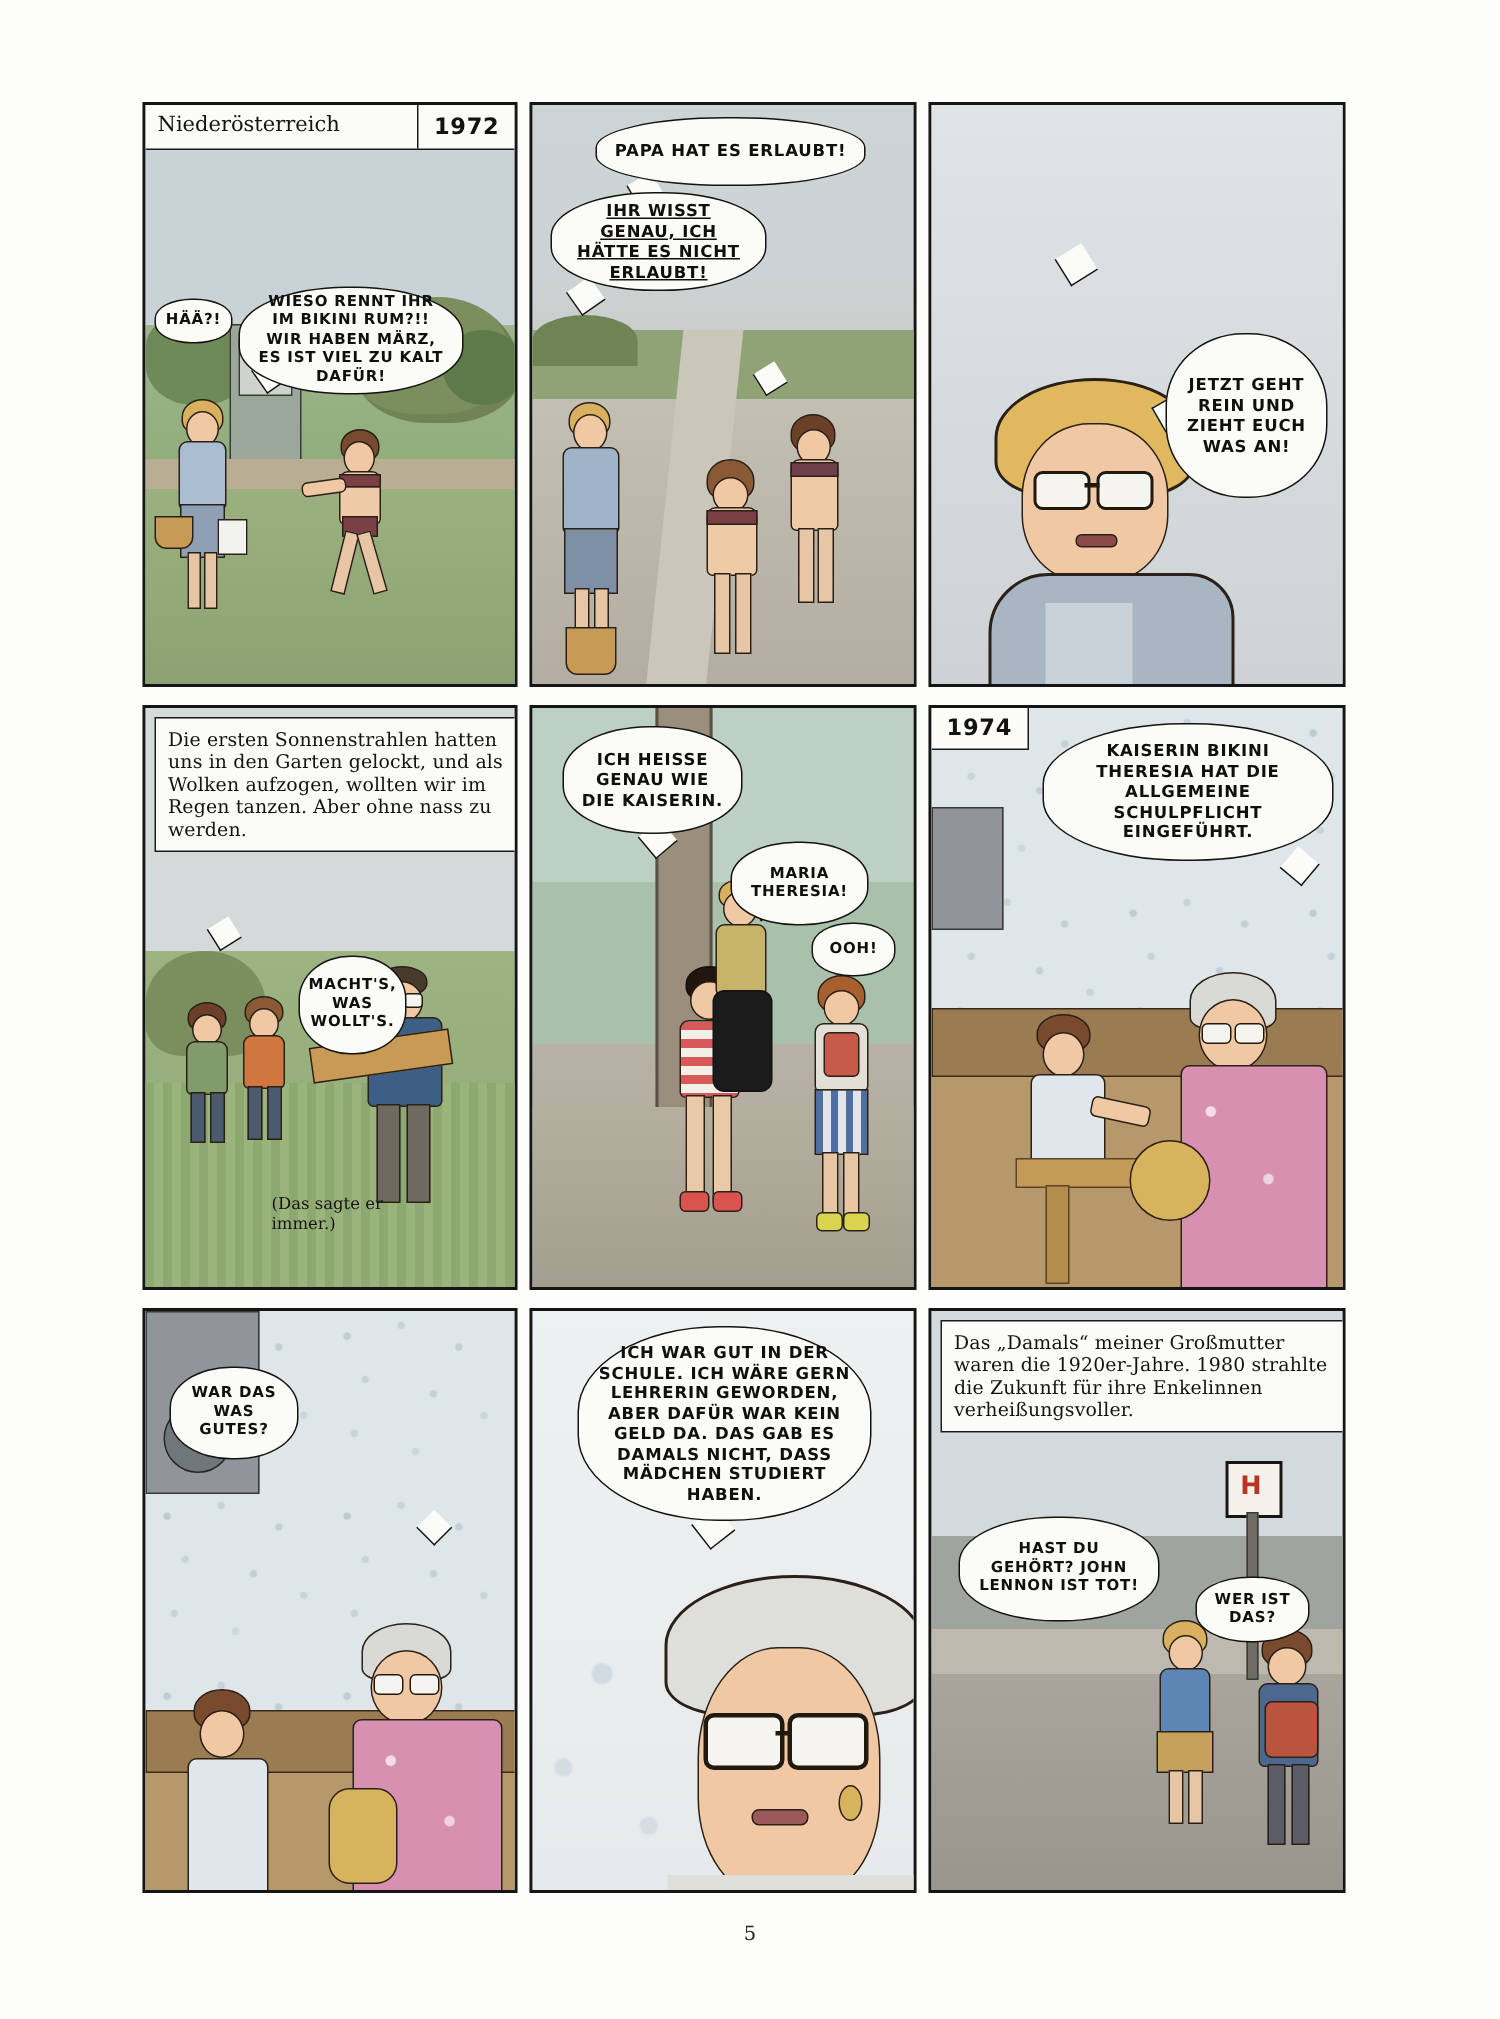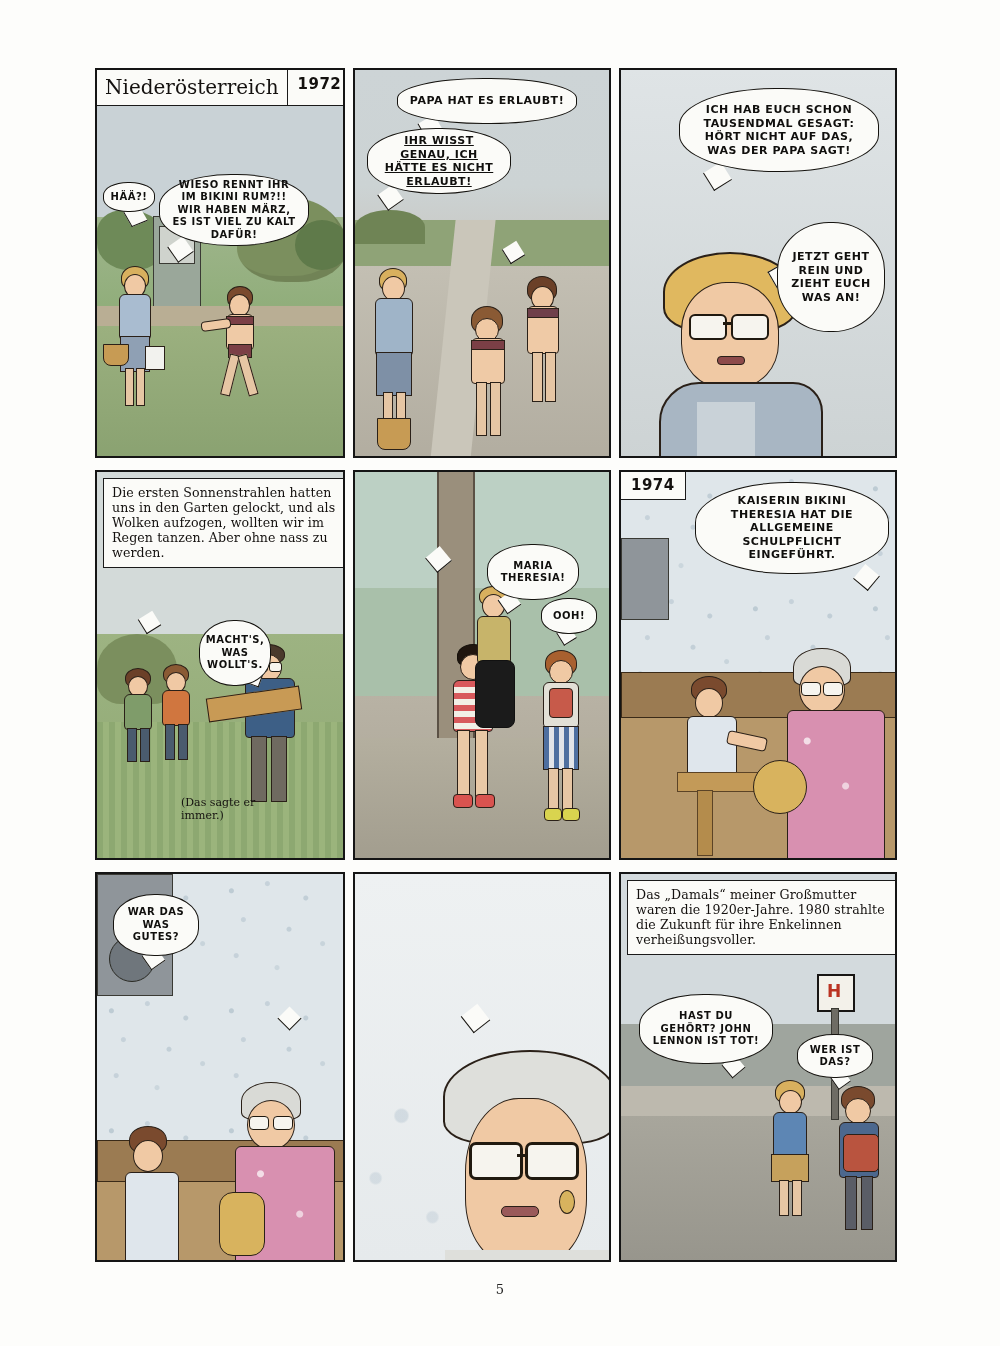--- a/index.html
+++ b/index.html
@@ -86,21 +86,21 @@
     width: 100%;
     display: flex;
     border-bottom: 1.8px solid #1a1a1a;
     background: #fbfbf8;
     z-index: 7;
   }
   .hdr .place {
     flex: 1;
     padding: 5px 8px 6px;
     font-family: "DejaVu Serif", serif;
-    font-size: 20px;
+    font-size: 14px;
     color: #14110f;
   }
   .hdr .year {
     border-left: 1.8px solid #1a1a1a;
     padding: 5px 10px 6px;
     font-family: "DejaVu Sans", sans-serif;
     font-weight: bold;
     font-size: 15px;
     letter-spacing: .5px;
     color: #14110f;
@@ -131,21 +131,21 @@
     letter-spacing: .55px;
     color: #100f0d;
     display: flex;
     align-items: center;
     justify-content: center;
     padding: 9px 11px;
     box-sizing: border-box;
     z-index: 8;
     font-weight: 600;
   }
-  .balloon.sm { font-size: 10px; line-height: 12.4px; }
+  .balloon.sm { font-size: 10px; line-height: 12.4px; margin-top: 17px; }
   
   .tailtri {
     position: absolute;
     width: 22px; height: 22px;
     background: #fbfbf8;
     border-right: 1.9px solid #15130f;
     border-bottom: 1.9px solid #15130f;
     z-index: 7;
   }
 
@@ -289,21 +289,20 @@
         <div class="hair" style="left:0;top:0;width:130px;height:76px;background:#e0b85f;border:2px solid #2a2018;border-radius:50% 50% 30% 30%;"></div>
         <div class="head" style="left:18px;top:30px;width:96px;height:104px;border-radius:46% 46% 42% 42%;"></div>
         <div class="shape" style="left:26px;top:62px;width:34px;height:22px;border:2.4px solid #20190f;border-radius:6px;background:#f6f4ee;"></div>
         <div class="shape" style="left:68px;top:62px;width:34px;height:22px;border:2.4px solid #20190f;border-radius:6px;background:#f6f4ee;"></div>
         <div class="shape" style="left:60px;top:70px;width:10px;height:3px;background:#20190f;"></div>
         <div class="shape" style="left:54px;top:104px;width:26px;height:7px;background:#8d4a4a;border:1.4px solid #2a2018;border-radius:4px;"></div>
         <div class="shape" style="left:-4px;top:130px;width:160px;height:180px;background:#a8b6c3;border:2px solid #2a2018;border-radius:40px 30px 0 0;"></div>
         <div class="shape" style="left:34px;top:150px;width:58px;height:160px;background:#c9d2d8;"></div>
       </div>
 
-      <div class="balloon" style="left:58px;top:18px;width:200px;height:84px;">ICH HAB EUCH SCHON TAUSENDMAL GESAGT: HÖRT NICHT AUF DAS, WAS DER PAPA SAGT!</div>
       <div class="tailtri" style="left:86px;top:96px;transform:rotate(58deg);width:20px;height:20px;"></div>
 
       <div class="balloon" style="left:156px;top:152px;width:108px;height:110px;">JETZT GEHT REIN UND ZIEHT EUCH WAS AN!</div>
       <div class="tailtri" style="left:150px;top:196px;transform:rotate(150deg);width:18px;height:18px;"></div>
     </div>
 
     <div class="panel">
       <div class="bg bg-garden" style="background:linear-gradient(#d3dad9 0 42%, #9db382 42%, #8da871 100%);"></div>
       <div class="shape" style="left:0;top:250px;width:250px;height:140px;background:repeating-linear-gradient(90deg,#8da871 0 6px,#9bb47c 6px 12px);"></div>
       <div class="shape" style="left:0;top:162px;width:80px;height:70px;background:#7b8f5e;border-radius:50% 50% 30% 30%;"></div>
@@ -370,20 +369,21 @@
         <div class="head" style="left:8px;top:10px;width:22px;height:22px;"></div>
         <div class="torso" style="left:2px;top:32px;width:34px;height:44px;background:#e2e0d6;"></div>
         <div class="shape" style="left:8px;top:38px;width:22px;height:28px;background:#c75a4a;border:1.5px solid #2a2018;border-radius:4px;"></div>
         <div class="shape" style="left:2px;top:76px;width:34px;height:42px;background:repeating-linear-gradient(90deg,#4e6fa0 0 5px,#e2e4e8 5px 10px);border:1.5px solid #2a2018;"></div>
         <div class="leg" style="left:7px;top:118px;width:9px;height:46px;"></div>
         <div class="leg" style="left:21px;top:118px;width:9px;height:46px;"></div>
         <div class="shape" style="left:3px;top:158px;width:16px;height:11px;background:#d9d44f;border:1.4px solid #2a2018;border-radius:4px;"></div>
         <div class="shape" style="left:21px;top:158px;width:16px;height:11px;background:#d9d44f;border:1.4px solid #2a2018;border-radius:4px;"></div>
       </div>
 
+      <div class="balloon" style="left:20px;top:12px;width:120px;height:72px;">ICH HEISSE GENAU WIE DIE KAISERIN.</div>
       <div class="tailtri" style="left:74px;top:78px;transform:rotate(50deg);width:18px;height:18px;"></div>
 
       <div class="balloon sm" style="left:132px;top:72px;width:92px;height:56px;">MARIA THERESIA!</div>
       <div class="tailtri" style="left:146px;top:122px;transform:rotate(55deg);width:16px;height:16px;"></div>
 
       <div class="balloon sm" style="left:186px;top:126px;width:56px;height:36px;">OOH!</div>
       <div class="tailtri" style="left:204px;top:156px;transform:rotate(58deg);width:14px;height:14px;"></div>
     </div>
 
     <div class="panel">
@@ -453,20 +453,21 @@
         <div class="hair" style="left:0;top:0;width:170px;height:90px;background:#dedfdb;border:2px solid #2a2018;border-radius:50% 50% 24% 24%;"></div>
         <div class="head" style="left:22px;top:48px;width:120px;height:166px;border-radius:44% 44% 40% 40%;"></div>
         <div class="shape" style="left:26px;top:92px;width:48px;height:32px;border:3px solid #20190f;border-radius:7px;background:#f6f4ee;"></div>
         <div class="shape" style="left:82px;top:92px;width:48px;height:32px;border:3px solid #20190f;border-radius:7px;background:#f6f4ee;"></div>
         <div class="shape" style="left:74px;top:104px;width:10px;height:3px;background:#20190f;"></div>
         <div class="shape" style="left:58px;top:156px;width:36px;height:9px;background:#9a5a5a;border:1.5px solid #2a2018;border-radius:5px;"></div>
         <div class="shape" style="left:116px;top:140px;width:14px;height:22px;background:#d8b35e;border:1.5px solid #2a2018;border-radius:50%;"></div>
         <div class="shape" style="left:2px;top:200px;width:180px;height:14px;background:#dedfdb;"></div>
       </div>
 
+      <div class="balloon" style="left:30px;top:10px;width:196px;height:130px;">ICH WAR GUT IN DER SCHULE. ICH WÄRE GERN LEHRERIN GEWORDEN, ABER DAFÜR WAR KEIN GELD DA. DAS GAB ES DAMALS NICHT, DASS MÄDCHEN STUDIERT HABEN.</div>
       <div class="tailtri" style="left:110px;top:134px;transform:rotate(52deg);width:20px;height:20px;"></div>
     </div>
 
     <div class="panel">
       <div class="bg bg-street"></div>
       <div class="shape" style="left:0;top:150px;width:278px;height:62px;background:#9fa59e;border-bottom:2px solid #56564e;"></div>
       <div class="shape" style="left:0;top:212px;width:278px;height:30px;background:#bdb9ae;"></div>
       <div class="shape" style="left:0;top:242px;width:278px;height:148px;background:linear-gradient(#a8a69c,#97958c);"></div>
 
       <div class="shape" style="left:196px;top:100px;width:34px;height:34px;background:#f3f1ea;border:2.2px solid #181614;"></div>

